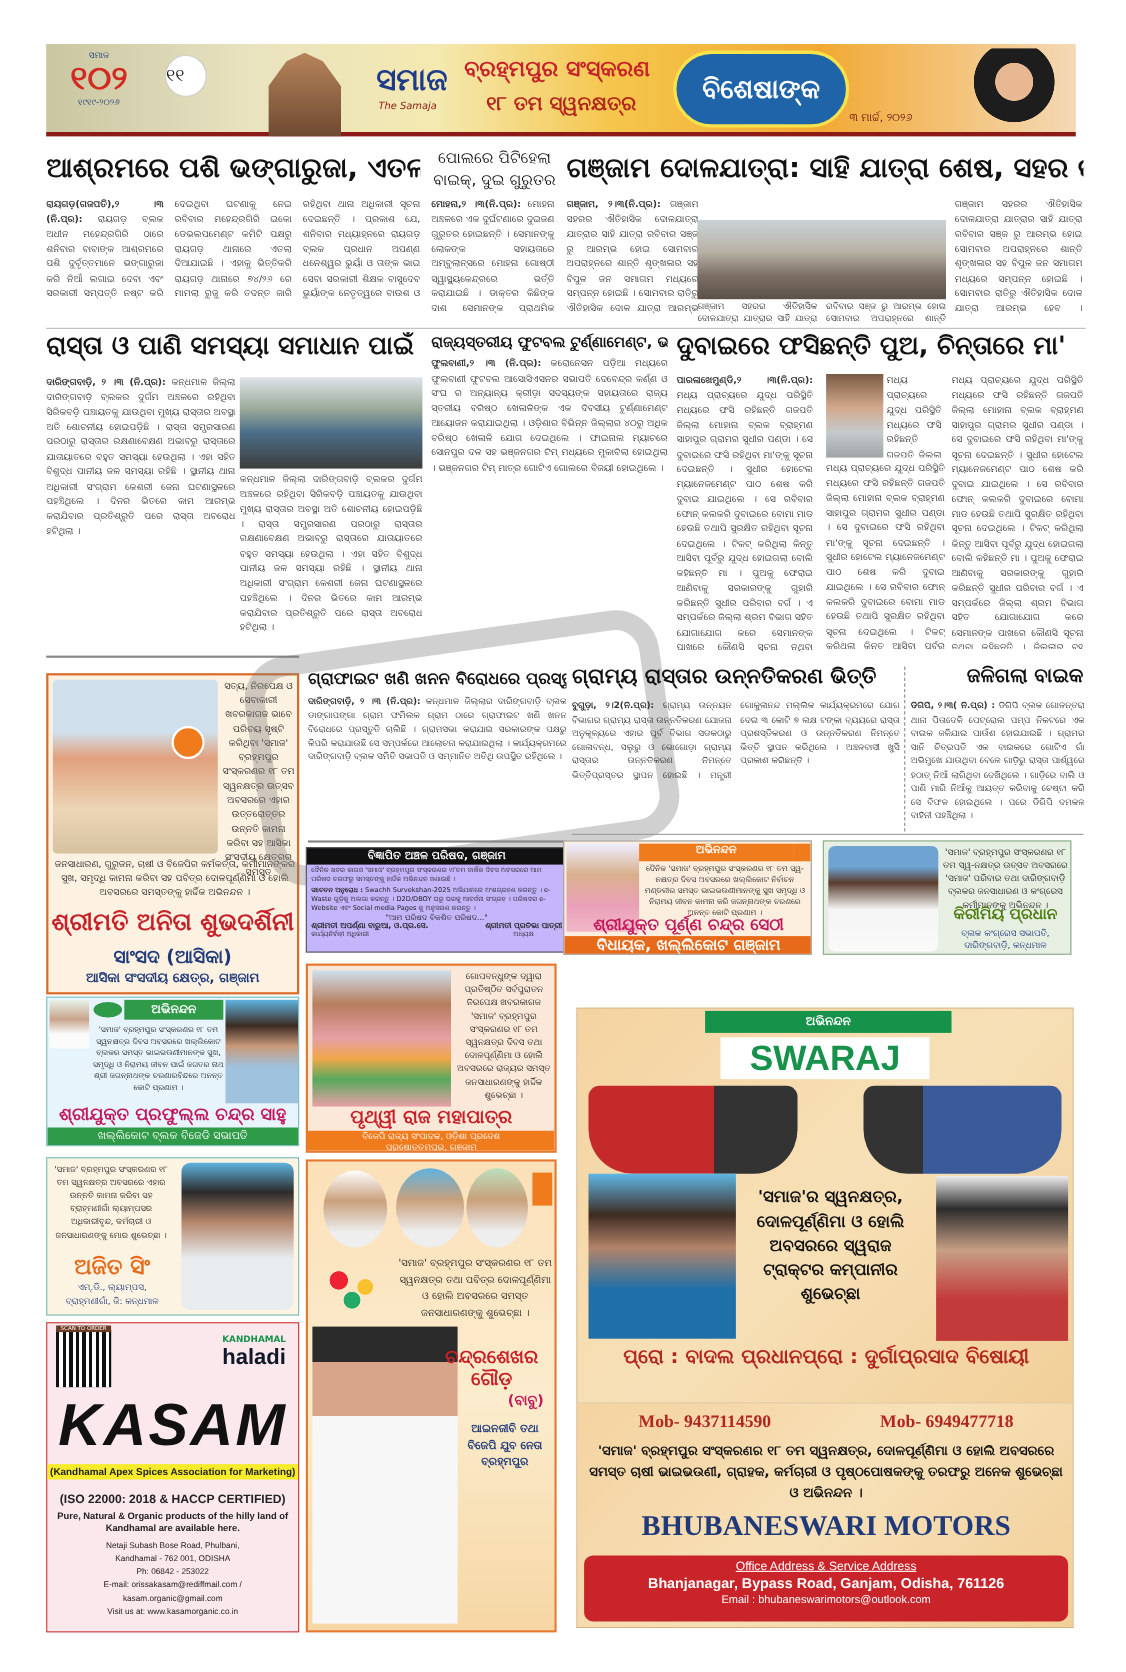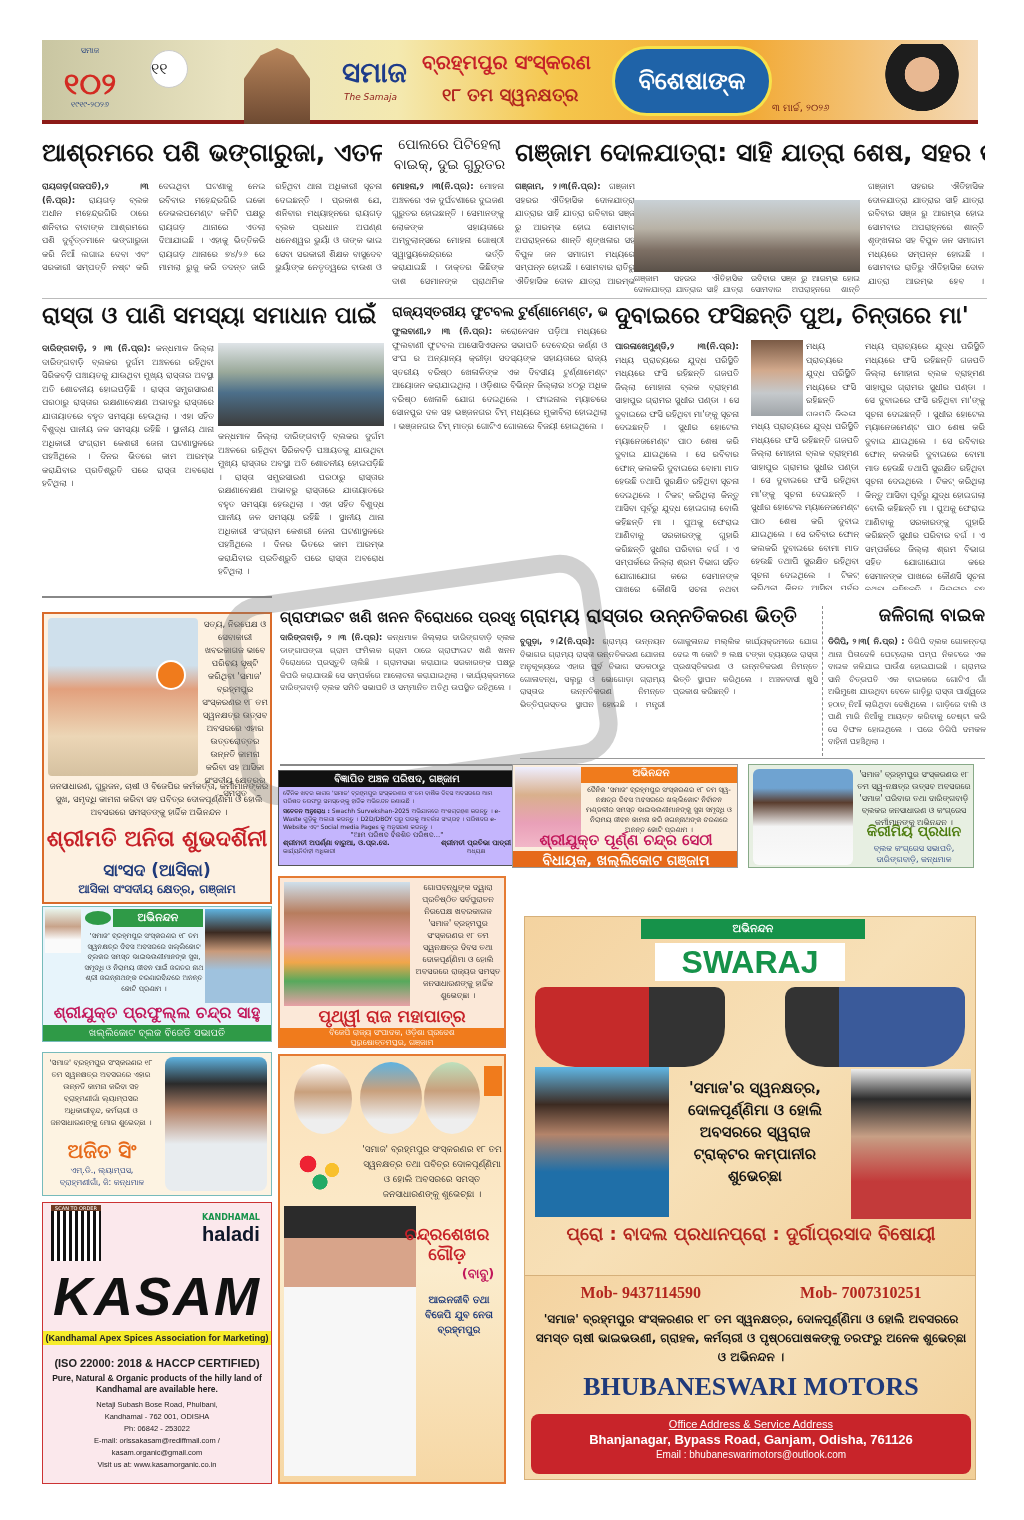--- a/index.html
+++ b/index.html
@@ -1,20 +1,20 @@
 <!DOCTYPE html>
 <html><head>
 <meta charset="utf-8">
 <style>
 *{box-sizing:border-box;margin:0;padding:0}
 body{width:1024px;height:1520px;background:#fff;font-family:"DejaVu Sans",sans-serif;position:relative;overflow:hidden;color:#222}
 .abs{position:absolute}
 .masthead{left:42px;top:40px;width:936px;height:84px;background:linear-gradient(90deg,#c9c6a2 0%,#e9e3c0 20%,#f4e9b0 38%,#f5c64c 55%,#f2a933 75%,#f4d9b6 100%);border-bottom:4px solid #8c1a17}
 .mh-logo{left:8px;top:6px;width:80px;height:72px;color:#b3261e;text-align:center}
-.mh-logo .n{font-size:30px;font-weight:bold;color:#d32a22;line-height:32px;display:block;margin-top:12px}
+.mh-logo .n{font-size:30px;font-weight:bold;color:#d32a22;line-height:32px;display:block;}
 .mh-logo .s{font-size:8px;color:#1d3b7d;display:block}
 .mh-page{left:108px;top:10px;width:38px;height:38px;border-radius:50%;background:#fff;border:1px solid #ccc;font-size:16px;text-align:left;line-height:36px}
 .mh-temple{left:180px;top:8px;width:110px;height:76px;background:linear-gradient(180deg,#b7845a,#6e4a32);clip-path:polygon(20% 100%,20% 40%,35% 10%,50% 0,65% 10%,80% 40%,80% 100%)}
 .mh-title{left:300px;top:16px;font-size:28px;font-weight:bold;color:#1d3b8a;font-family:"DejaVu Serif",serif}
 .mh-sub{left:302px;top:52px;font-size:9px;color:#8c1a17;font-style:italic}
 .mh-edition{left:380px;top:10px;font-size:20px;font-weight:bold;color:#c62128;font-family:"DejaVu Serif",serif}
 .mh-edition2{left:400px;top:44px;font-size:18px;font-weight:bold;color:#b3261e;font-family:"DejaVu Serif",serif}
 .mh-special{left:570px;top:6px;width:160px;height:70px;background:#1f63a8;border-radius:40px;border:3px solid #f7e24a;color:#fff;font-size:24px;font-weight:bold;text-align:center;line-height:64px;font-family:"DejaVu Serif",serif}
 .mh-date{left:730px;top:62px;font-size:10px;color:#6b1410}
 .mh-portrait{left:840px;top:4px;width:80px;height:76px;background:radial-gradient(circle at 50% 40%,#e8b892 0 28%,#1d1d1d 29% 60%,transparent 61%);}
@@ -194,21 +194,21 @@
   <div class="abs t" style="left:150px;top:160px;width:160px;font-size:15px;font-weight:bold;line-height:22px;color:#111">'ସମାଜ'ର ସ୍ୱନକ୍ଷତ୍ର, ଦୋଳପୂର୍ଣ୍ଣିମା ଓ ହୋଲି ଅବସରରେ ସ୍ୱରାଜ ଟ୍ରାକ୍ଟର କମ୍ପାନୀର ଶୁଭେଚ୍ଛା</div>
   <div class="abs photo" style="left:326px;top:152px;width:120px;height:150px;background:linear-gradient(180deg,#eeeeee 0%,#2b2b2b 20%,#c79f85 45%,#c33a3a 75%,#c33a3a 100%)"></div>
   <div class="abs" style="left:6px;top:306px;width:440px;display:flex;justify-content:center;font-size:18px;font-weight:bold;color:#b3261e">
     <span>ପ୍ରୋ : ବାଦଲ ପ୍ରଧାନ</span>
     <span>ପ୍ରୋ : ଦୁର୍ଗାପ୍ରସାଦ ବିଷୋୟୀ</span>
   </div>
 </div>
 <div class="abs ad" style="left:524px;top:1276px;width:452px;height:204px;background:linear-gradient(135deg,#f4d3a0,#f7e0b7 50%,#f1cf98);border:1px solid #d6b07a;border-top:none">
   <div class="abs" style="left:6px;top:8px;width:440px;display:flex;justify-content:space-around;font-size:16px;font-weight:bold;color:#b3261e;font-family:'Liberation Serif',serif">
     <span>Mob- 9437114590</span>
-    <span>Mob- 7007310251</span>
+    <span>Mob- 6949477718</span>
   </div>
   <div class="abs t" style="left:6px;top:34px;width:440px;font-size:12px;line-height:19px;color:#111;font-weight:bold">'ସମାଜ' ବ୍ରହ୍ମପୁର ସଂସ୍କରଣର ୧୮ ତମ ସ୍ୱନକ୍ଷତ୍ର, ଦୋଳପୂର୍ଣ୍ଣିମା ଓ ହୋଲି ଅବସରରେ ସମସ୍ତ ଚାଷୀ ଭାଇଭଉଣୀ, ଗ୍ରାହକ, କର୍ମଚାରୀ ଓ ପୃଷ୍ଠପୋଷକଙ୍କୁ ତରଫରୁ ଅନେକ ଶୁଭେଚ୍ଛା ଓ ଅଭିନନ୍ଦନ ।</div>
   <div class="abs t" style="left:0;top:96px;width:452px;font-size:26px;font-weight:bold;color:#1f3a7a;font-family:'Liberation Serif',serif">BHUBANESWARI MOTORS</div>
   <div class="abs t" style="left:6px;top:138px;width:440px;height:60px;background:#c8242a;border-radius:8px;color:#fff;font-family:'Liberation Sans',sans-serif">
     <div style="font-size:11px;text-decoration:underline;margin-top:4px">Office Address &amp; Service Address</div>
     <div style="font-size:13px;font-weight:bold;margin-top:2px">Bhanjanagar, Bypass Road, Ganjam, Odisha, 761126</div>
     <div style="font-size:10px;margin-top:2px">Email : bhubaneswarimotors@outlook.com</div>
   </div>
 </div>
 

